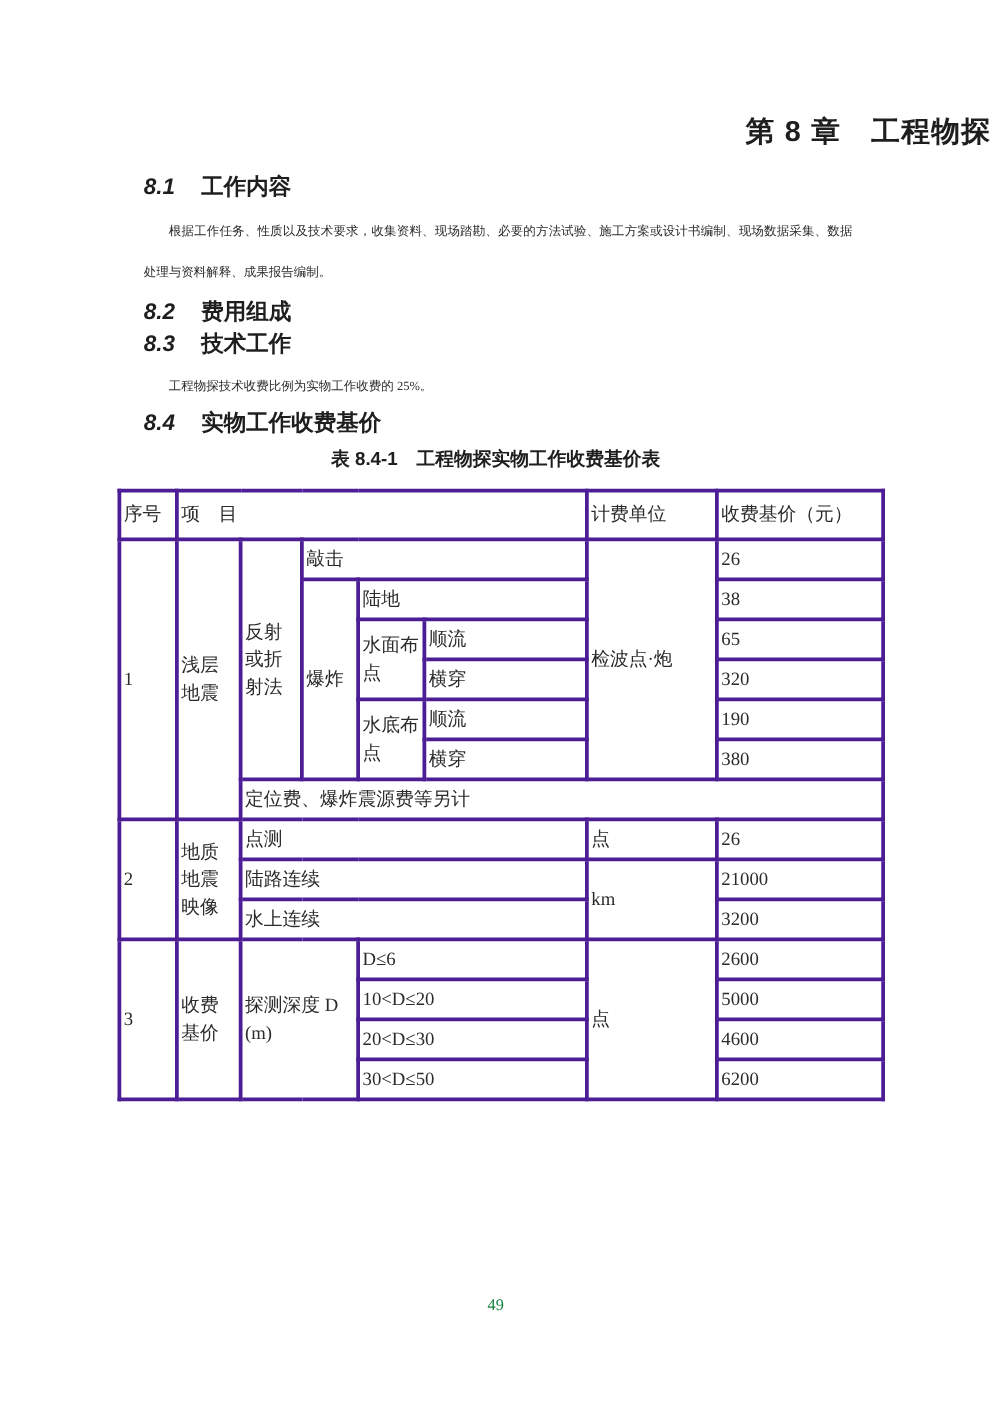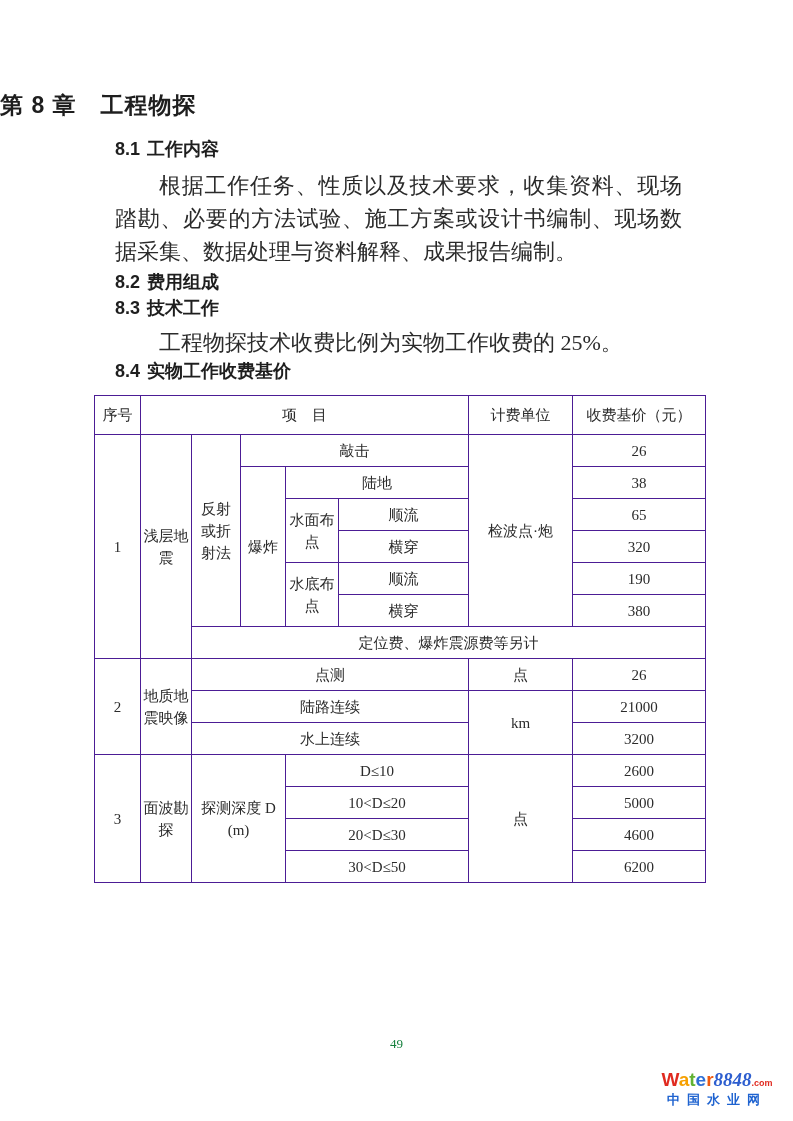--- a/index.html
+++ b/index.html
@@ -10,42 +10,42 @@
     height: 1121px;
     margin: 0 auto;
     background: #ffffff;
     font-family: "Liberation Serif", "DejaVu Serif", serif;
     color: #262626;
     overflow: hidden;
   }
   .doc-title {
     margin: 0;
     padding-top: 88px;
-    text-align: left;
+    text-align: right;
     font-family: "Liberation Sans", "DejaVu Sans", sans-serif;
     font-weight: 700;
     font-size: 23px;
     line-height: 34px;
     letter-spacing: 1px;
     color: #1e1e1e;
   }
   .section-heading {
     margin: 15px 111px 0 115px;
     font-family: "Liberation Sans", "DejaVu Sans", sans-serif;
     font-weight: 700;
     font-size: 18px;
     line-height: 24px;
     color: #1e1e1e;
   }
   .section-heading.tight { margin-top: 2px; }
   .section-heading.flush { margin-top: 0; }
-  .section-heading .h-num { margin-right: 7px; letter-spacing: 0; }
+  .section-heading .h-num { margin-right: 21px; letter-spacing: 0; font-style: italic; }
   .body-para {
     margin: 8px 111px 0 115px;
-    font-size: 22px;
+    font-size: 10px;
     line-height: 33px;
     text-indent: 2em;
     text-align: justify;
     color: #2b2b2b;
   }
   .body-para.single { margin-top: 6px; }
   .table-caption {
     margin: 7px 0 0 0;
     text-align: center;
     font-family: "Liberation Sans", "DejaVu Sans", sans-serif;
@@ -54,22 +54,22 @@
     line-height: 22px;
     color: #1e1e1e;
   }
   table.fee-table {
     margin: 12px 0 0 94px;
     width: 611px;
     border-collapse: collapse;
     table-layout: fixed;
   }
   .fee-table th, .fee-table td {
-    border: 1px solid #4c1d95;
-    text-align: center;
+    border: 3px solid #4c1d95;
+    text-align: left;
     vertical-align: middle;
     font-size: 15px;
     font-weight: normal;
     padding: 1px 2px;
     color: #2b2b2b;
     line-height: 22px;
     word-break: break-all;
   }
   .fee-table th { height: 39px; }
   .fee-table td { height: 32px; }
@@ -132,20 +132,21 @@
 
   <h2 class="section-heading tight">
     <span class="h-num">8.3</span><span>技术工作</span>
   </h2>
   <p class="body-para single">工程物探技术收费比例为实物工作收费的 25%。</p>
 
   <h2 class="section-heading flush">
     <span class="h-num">8.4</span><span>实物工作收费基价</span>
   </h2>
 
+  <div class="table-caption">表 8.4-1　工程物探实物工作收费基价表</div>
 
   <table class="fee-table">
     <colgroup>
       <col style="width:46px">
         <col style="width:51px">
         <col style="width:49px">
         <col style="width:45px">
       <col style="width:53px">
         <col style="width:130px">
         <col style="width:104px">
@@ -206,43 +207,37 @@
         <td rowspan="2">km</td>
         <td>21000</td>
       </tr>
       <tr>
         <td colspan="4">水上连续</td>
         <td>3200</td>
       </tr>
 
       <tr>
         <td rowspan="4">3</td>
-        <td rowspan="4">面波勘探</td>
+        <td rowspan="4">收费基价</td>
         <td rowspan="4" colspan="2">探测深度 D(m)</td>
-        <td colspan="2">D≤10</td>
+        <td colspan="2">D≤6</td>
         <td rowspan="4">点</td>
         <td>2600</td>
       </tr>
       <tr>
         <td colspan="2">10&lt;D≤20</td>
         <td>5000</td>
       </tr>
       <tr>
         <td colspan="2">20&lt;D≤30</td>
         <td>4600</td>
       </tr>
       <tr>
         <td colspan="2">30&lt;D≤50</td>
         <td>6200</td>
       </tr>
     </tbody>
   </table>
 
   <div class="page-number">49</div>
 
-  <div class="logo">
-    <div class="logo-top">
-      <span class="lw c-w">W</span><span class="lw c-a">a</span><span class="lw c-t">t</span><span class="lw c-e">e</span><span class="lw c-r">r</span><span class="logo-num">8848</span><span class="logo-com">.com</span>
-    </div>
-    <div class="logo-sub">中国水业网</div>
-  </div>
 
 </div>
 
 </body></html>

